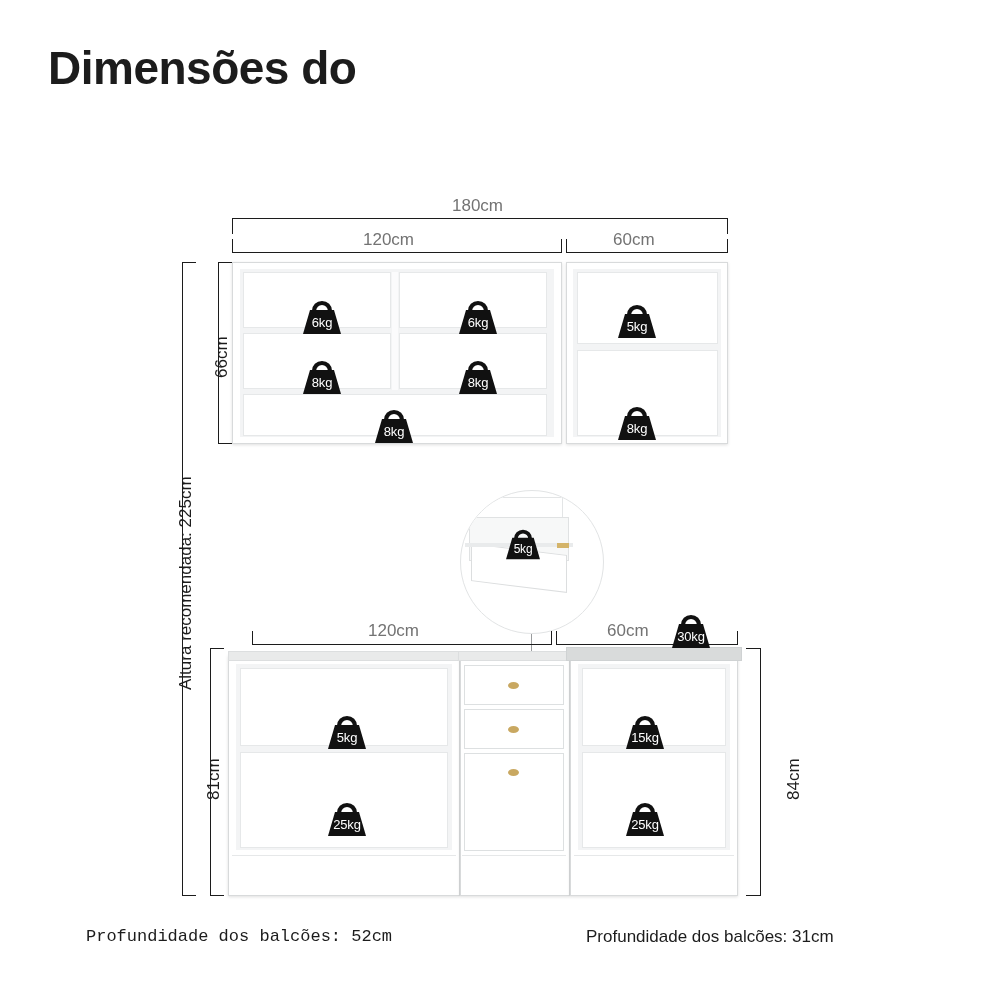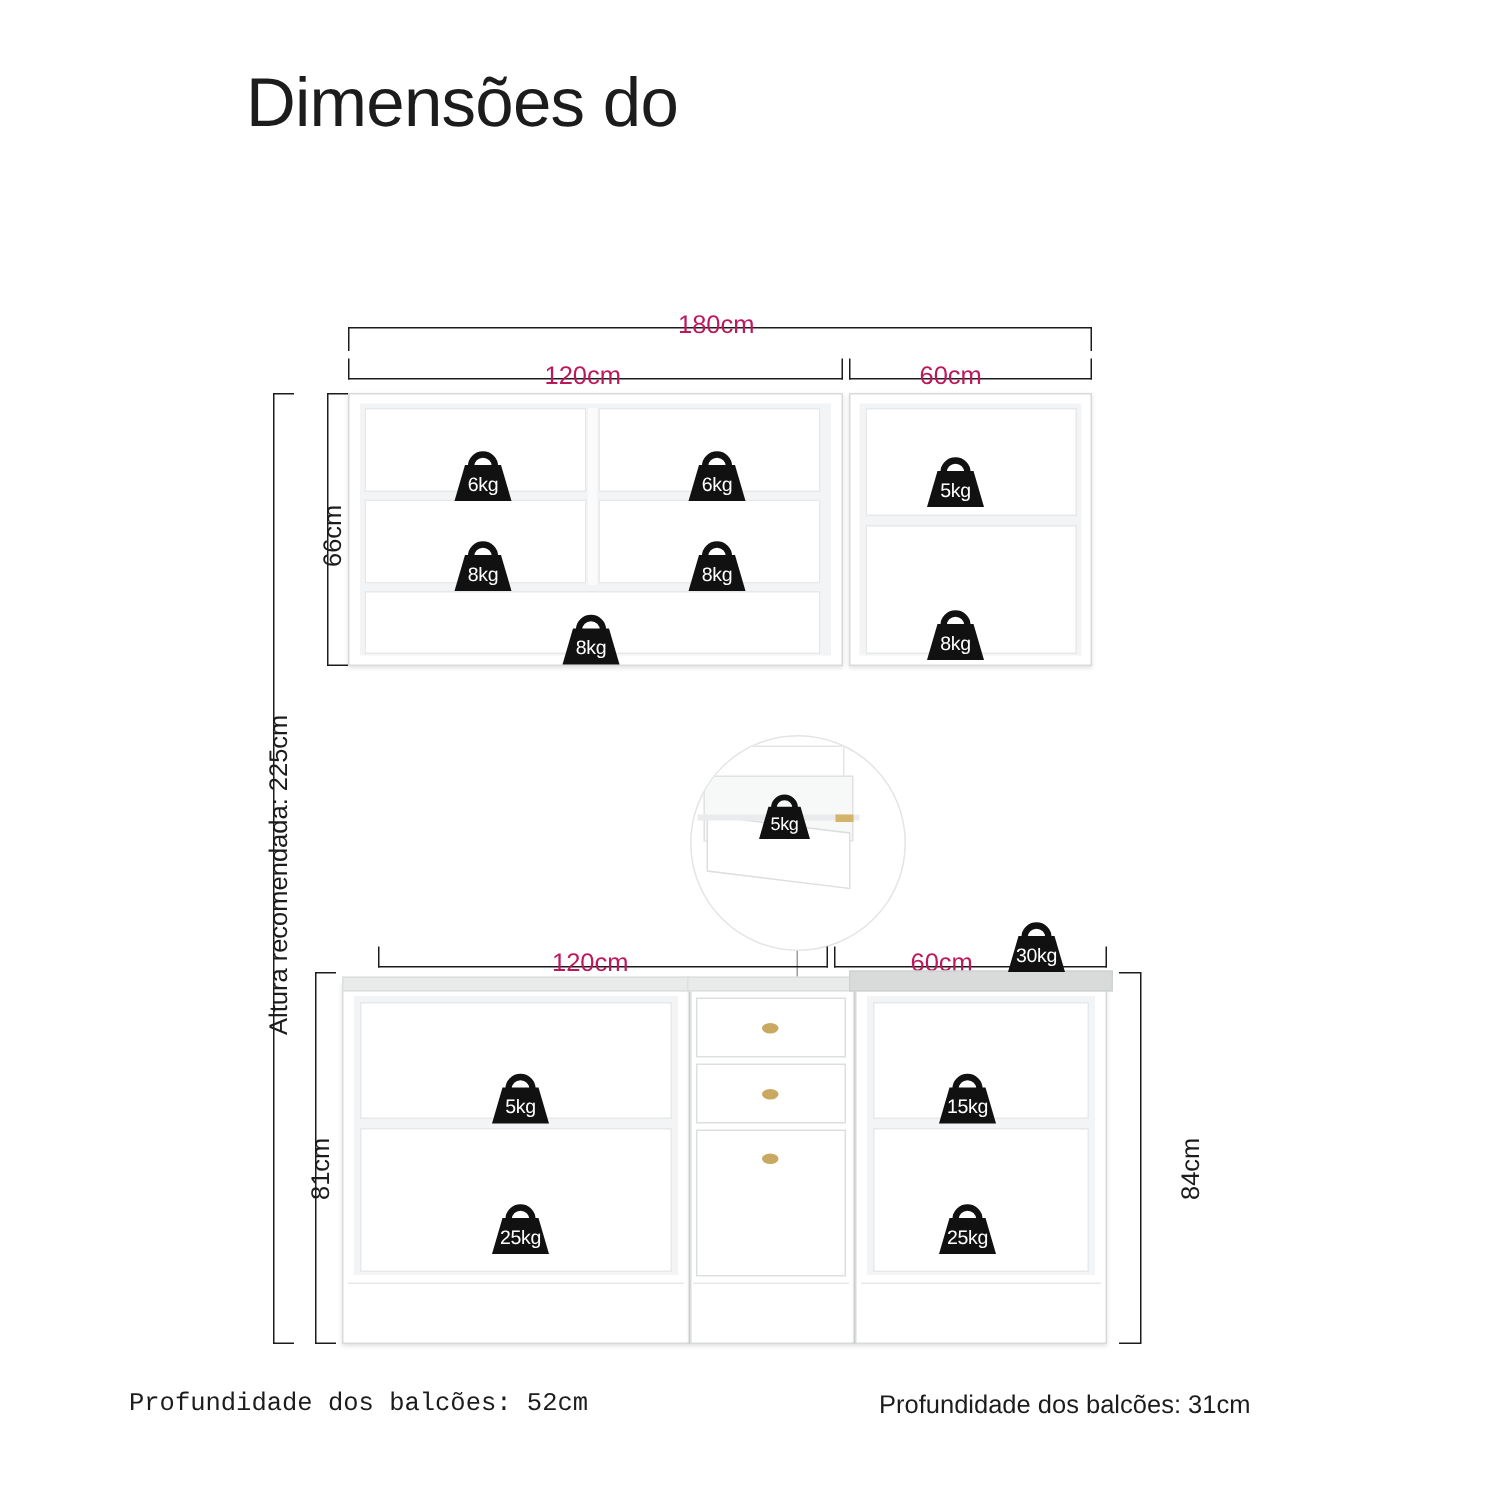--- a/index.html
+++ b/index.html
@@ -21,33 +21,31 @@
   }
 
   
   .title {
     position: absolute;
     left: 48px;
     top: 42px;
     width: 520px;
     font-size: 46px;
     line-height: 1.16;
-    font-weight: normal;
+    font-weight: bold;
     letter-spacing: -0.5px;
     color: #1c1c1c;
-    text-align: center;
   }
 
   
   .dim-label {
     position: absolute;
     font-size: 17px;
-    color: #be185d;
+    color: #737373;
     white-space: nowrap;
-    margin-top: 11px;
   }
   .rot-label {
     position: absolute;
     font-size: 17px;
     color: #1c1c1c;
     white-space: nowrap;
     transform-origin: 0 0;
     transform: rotate(-90deg);
   }
   .line-h {

